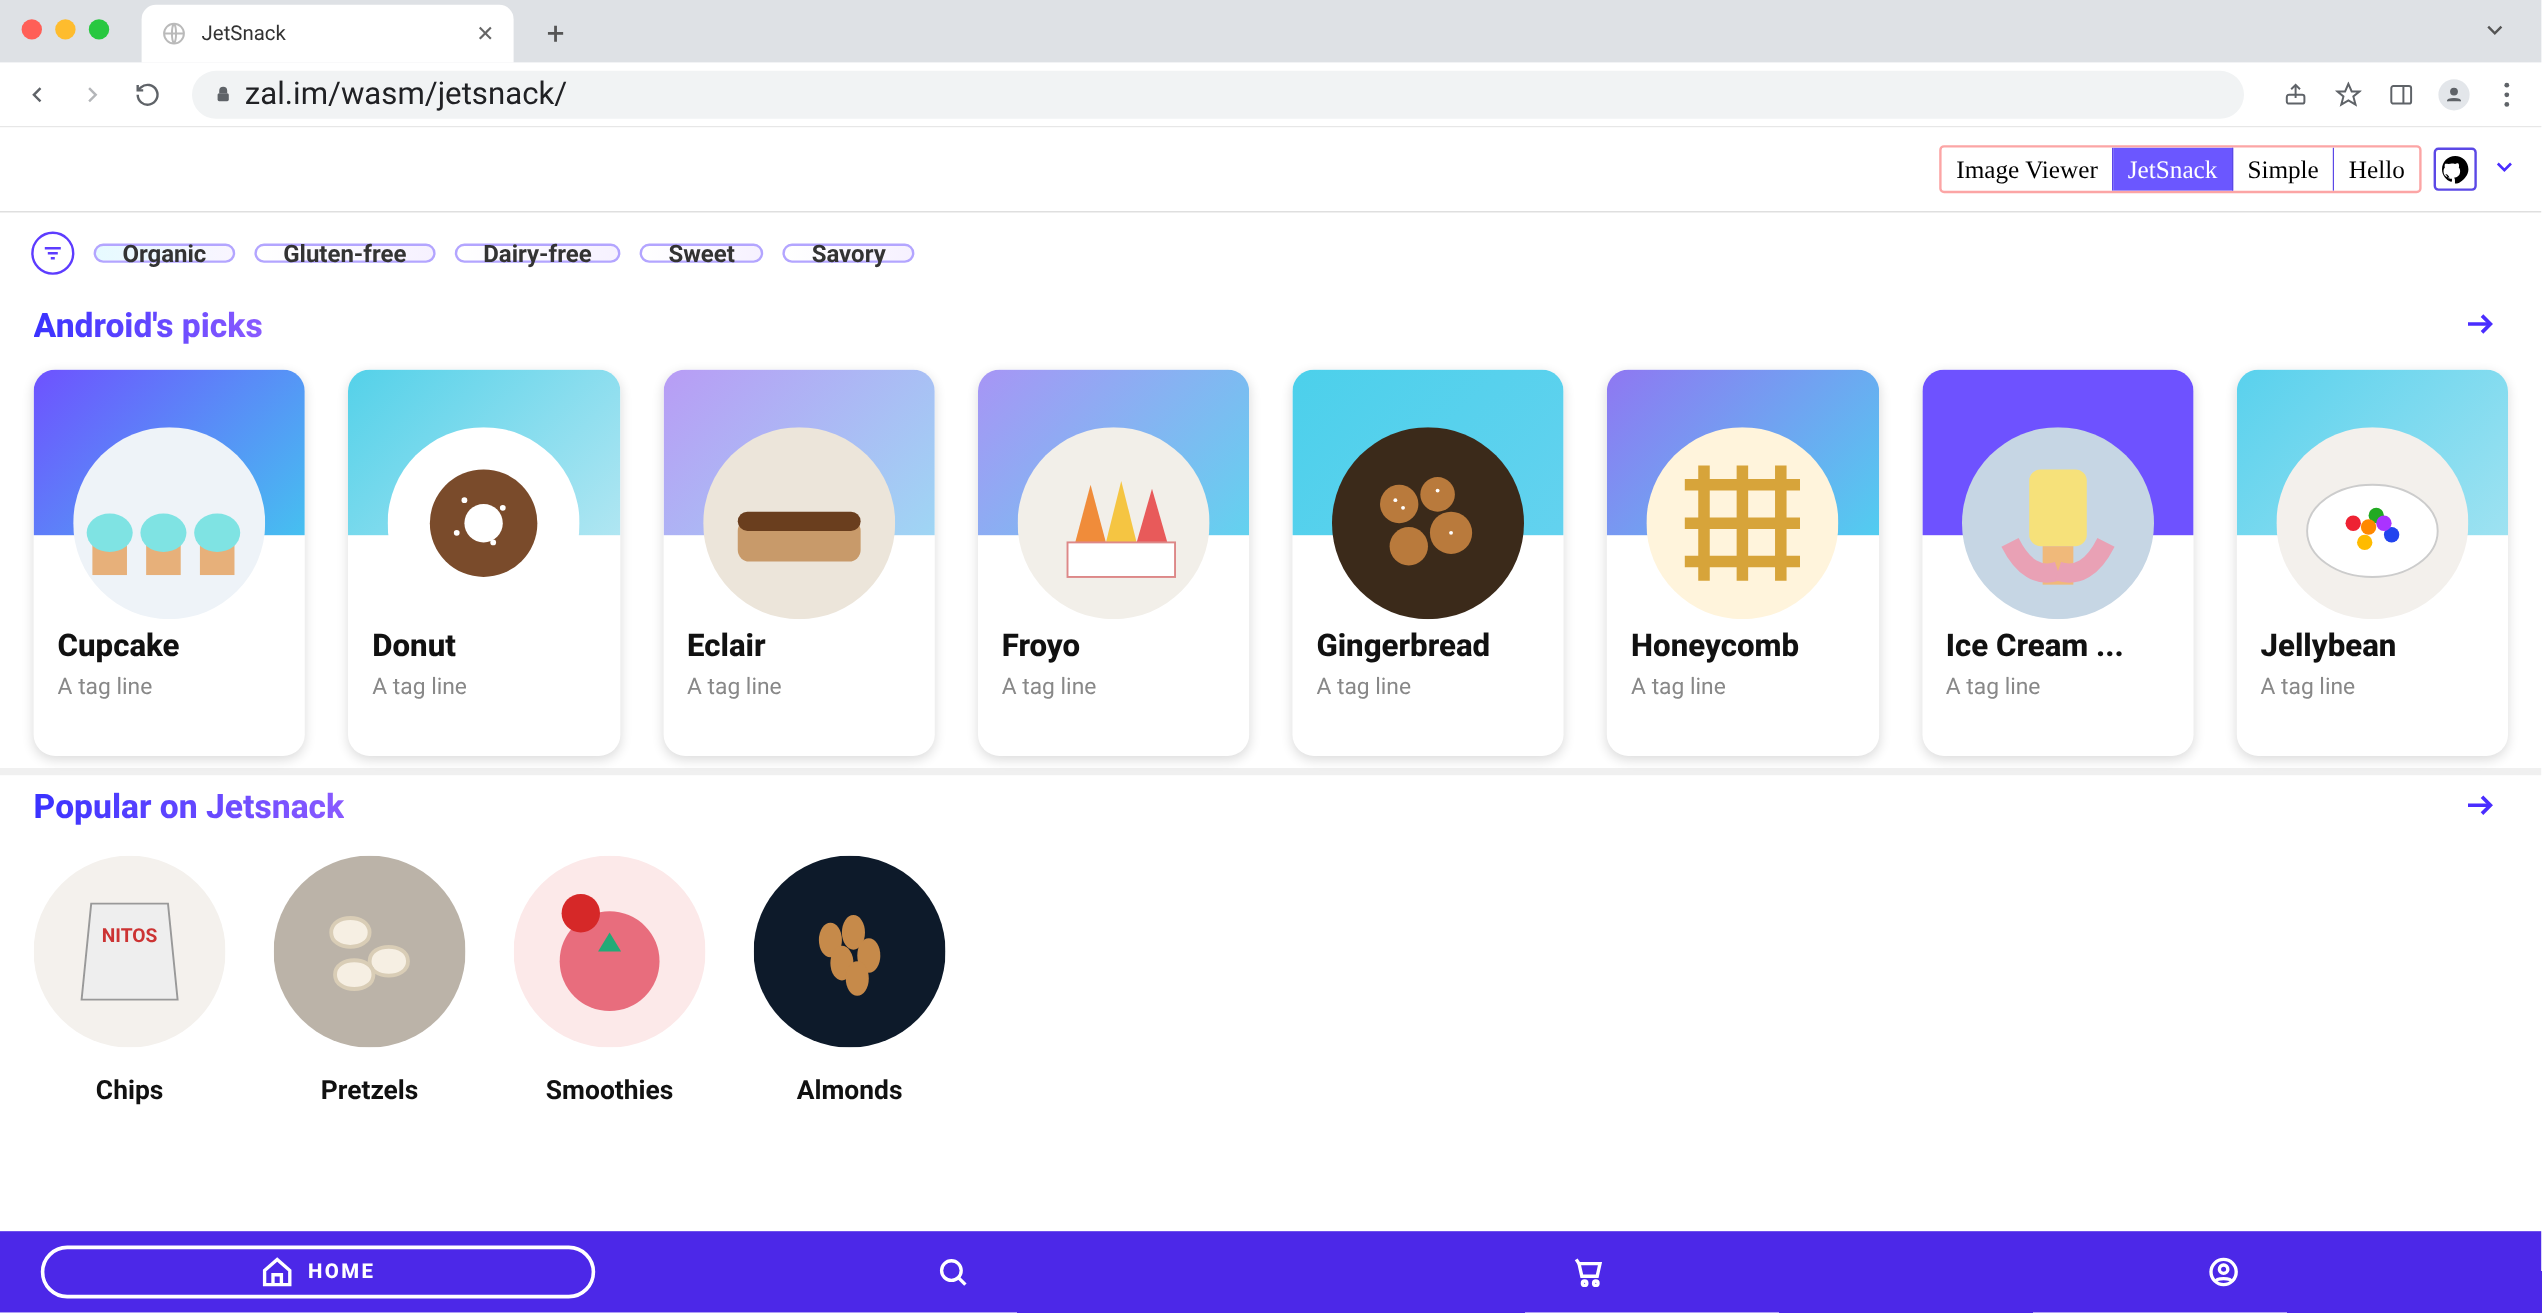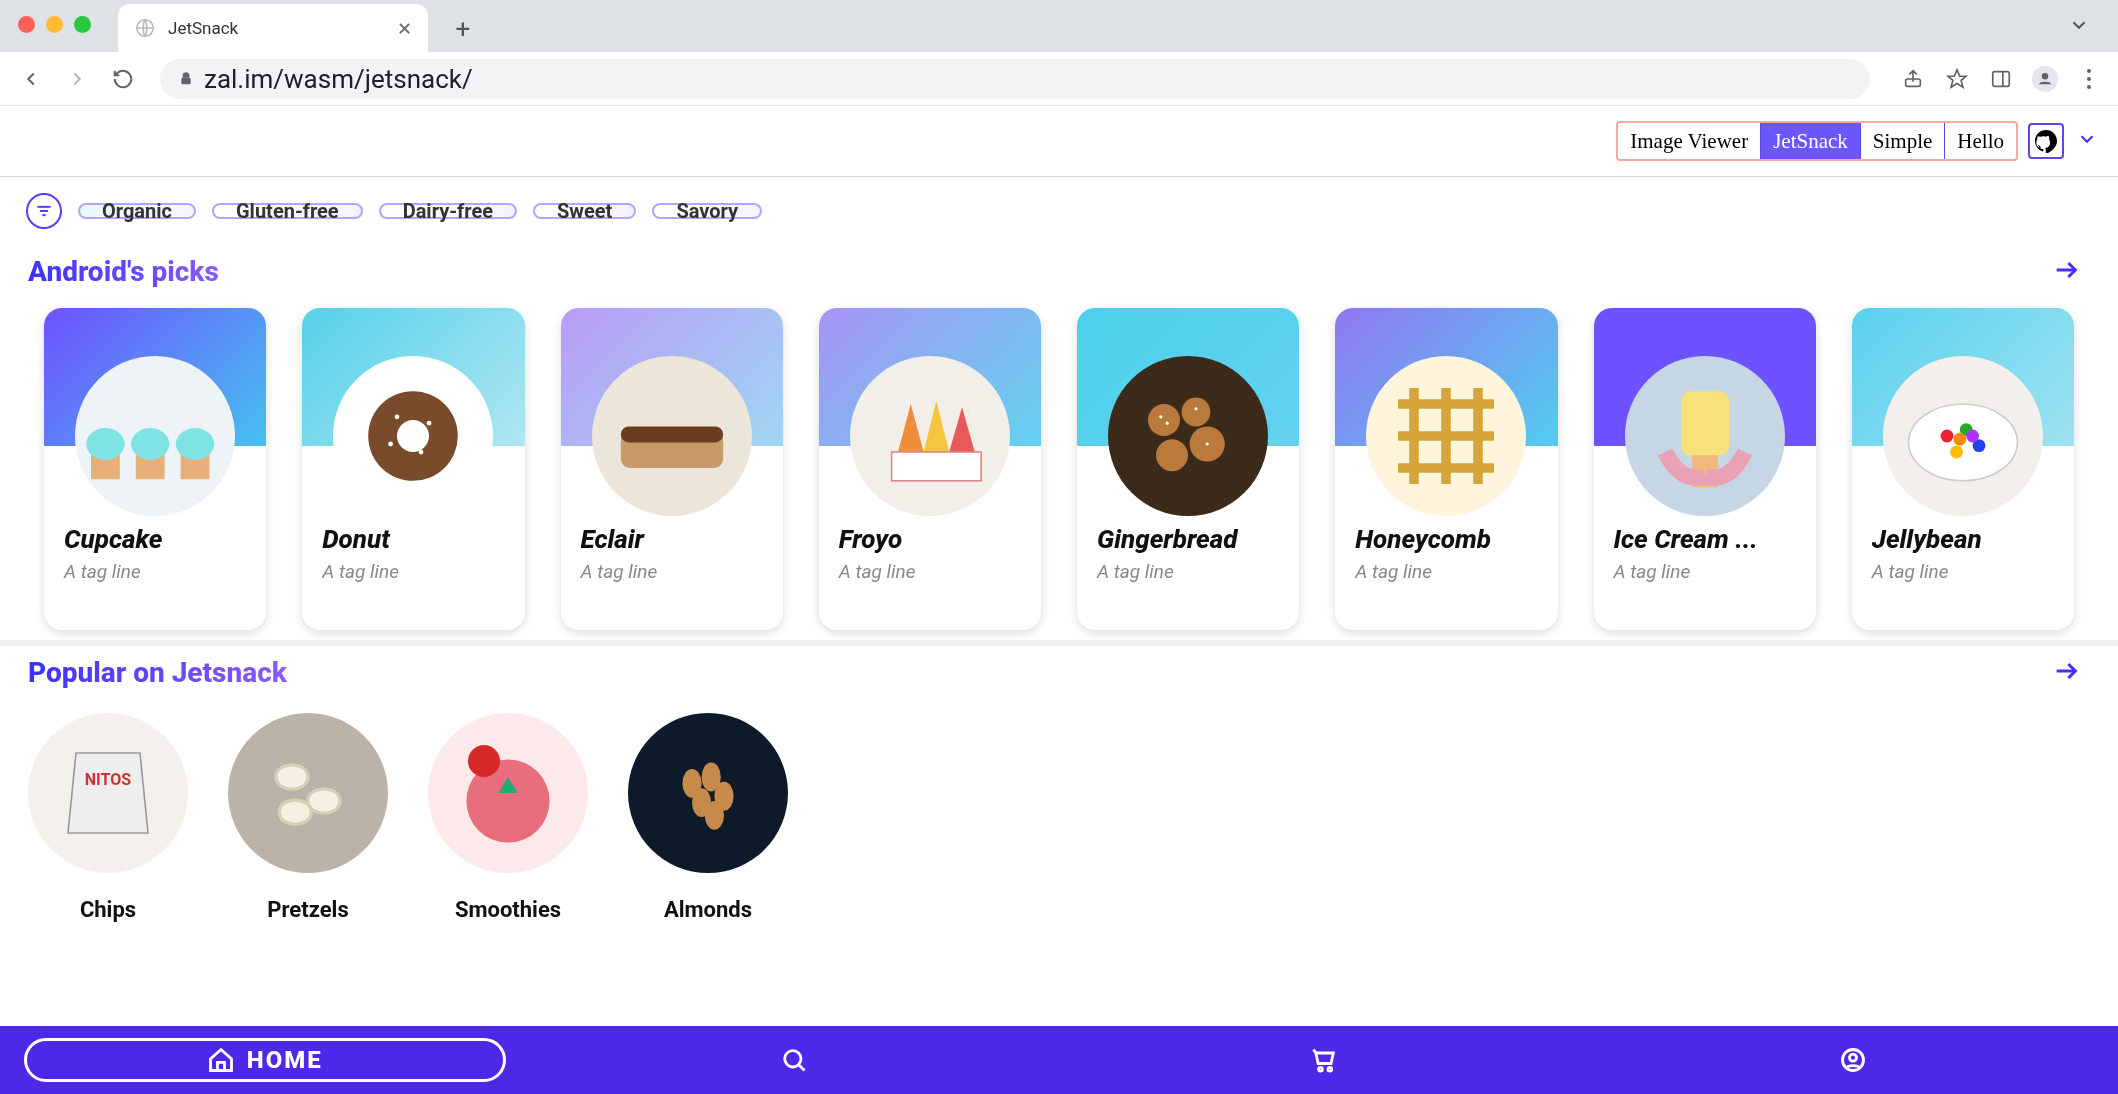--- a/index.html
+++ b/index.html
@@ -60,21 +60,21 @@
   .chip { border:2px solid #b3a5ff; background:linear-gradient(90deg,#ffffff,#f6f1ff);}
   .chip:nth-of-type(1){ background:linear-gradient(90deg,#eefdff,#fff);}
   .chip:nth-of-type(2){ background:linear-gradient(90deg,#e6faff,#f9f5ff);}
 
   
   .section-h { display:flex; align-items:center; padding:10px 28px 4px;}
   .section-h h2 { font-size:28px; font-weight:800; background:linear-gradient(90deg,#3a32ff,#8a5bff); -webkit-background-clip:text; background-clip:text; color:transparent;}
   .section-h .arrow { margin-left:auto; margin-right:10px;}
   .section-h .arrow svg { width:28px; height:28px; stroke:#4a2dff; stroke-width:2.6; fill:none;}
 
-  .cards { display:flex; gap:36px; padding:16px 44px 10px;font-style:italic; }
+  .cards { display:flex; gap:36px; padding:16px 28px 10px; }
   .card { width:238px; height:322px; border-radius:18px; overflow:hidden; background:#fff; box-shadow:0 3px 10px rgba(0,0,0,.14); display:flex; flex-direction:column; cursor:pointer;}
   .card-top { height:138px; background:linear-gradient(135deg,#6e52ff,#46c0f0); position:relative;}
   .card:nth-child(3) .card-top { background:linear-gradient(135deg,#b89cf5,#9fd6f4);}
   .card:nth-child(4) .card-top { background:linear-gradient(135deg,#a795f5,#63d2ef);}
   .card:nth-child(5) .card-top { background:linear-gradient(135deg,#4cd0eb,#63d2ef);}
   .card:nth-child(2) .card-top { background:linear-gradient(135deg,#54d1e9,#b0e6f2);}
   .card:nth-child(6) .card-top { background:linear-gradient(135deg,#8f77f2,#52cdf0);}
   .card:nth-child(7) .card-top { background:linear-gradient(135deg,#6e52ff,#6e52ff);}
   .card:nth-child(8) .card-top { background:linear-gradient(135deg,#59d1ed,#9ee2f1);}
   .card-img { position:absolute; left:50%; top:48px; transform:translateX(-50%); width:160px; height:160px; border-radius:50%; overflow:hidden; display:flex; align-items:center; justify-content:center;}
@@ -88,21 +88,21 @@
   .pop-row { display:flex; gap:40px; padding:20px 28px;}
   .pop { width:160px; display:flex; flex-direction:column; align-items:center; cursor:pointer;}
   .pop .circ { width:160px; height:160px; border-radius:50%; overflow:hidden; }
   .pop .label { margin-top:24px; font-size:22px; font-weight:700; color:#111;}
 
   
   .bottomnav { position:absolute; bottom:0; left:0; right:0; height:68px; background:#4c28e8; display:flex; align-items:center;}
   .bn-item { flex:1; display:flex; align-items:center; justify-content:center; }
   .bn-item svg { width:28px; height:28px; stroke:#fff; fill:none; stroke-width:2.4;}
   .bn-home { display:flex; align-items:center; gap:12px; height:44px; border:3px solid #fff; border-radius:22px; padding:0 180px; color:#fff; font-weight:800; letter-spacing:2px;}
-  .bn-home span{ font-size:24px;}
+  .bn-home span{ font-size:17px;}
 
   
   .snack { width:100%; height:100%; }
 </style>
 </head>
 <body>
 
 <div class="browser">
 
   <div class="tabbar">

